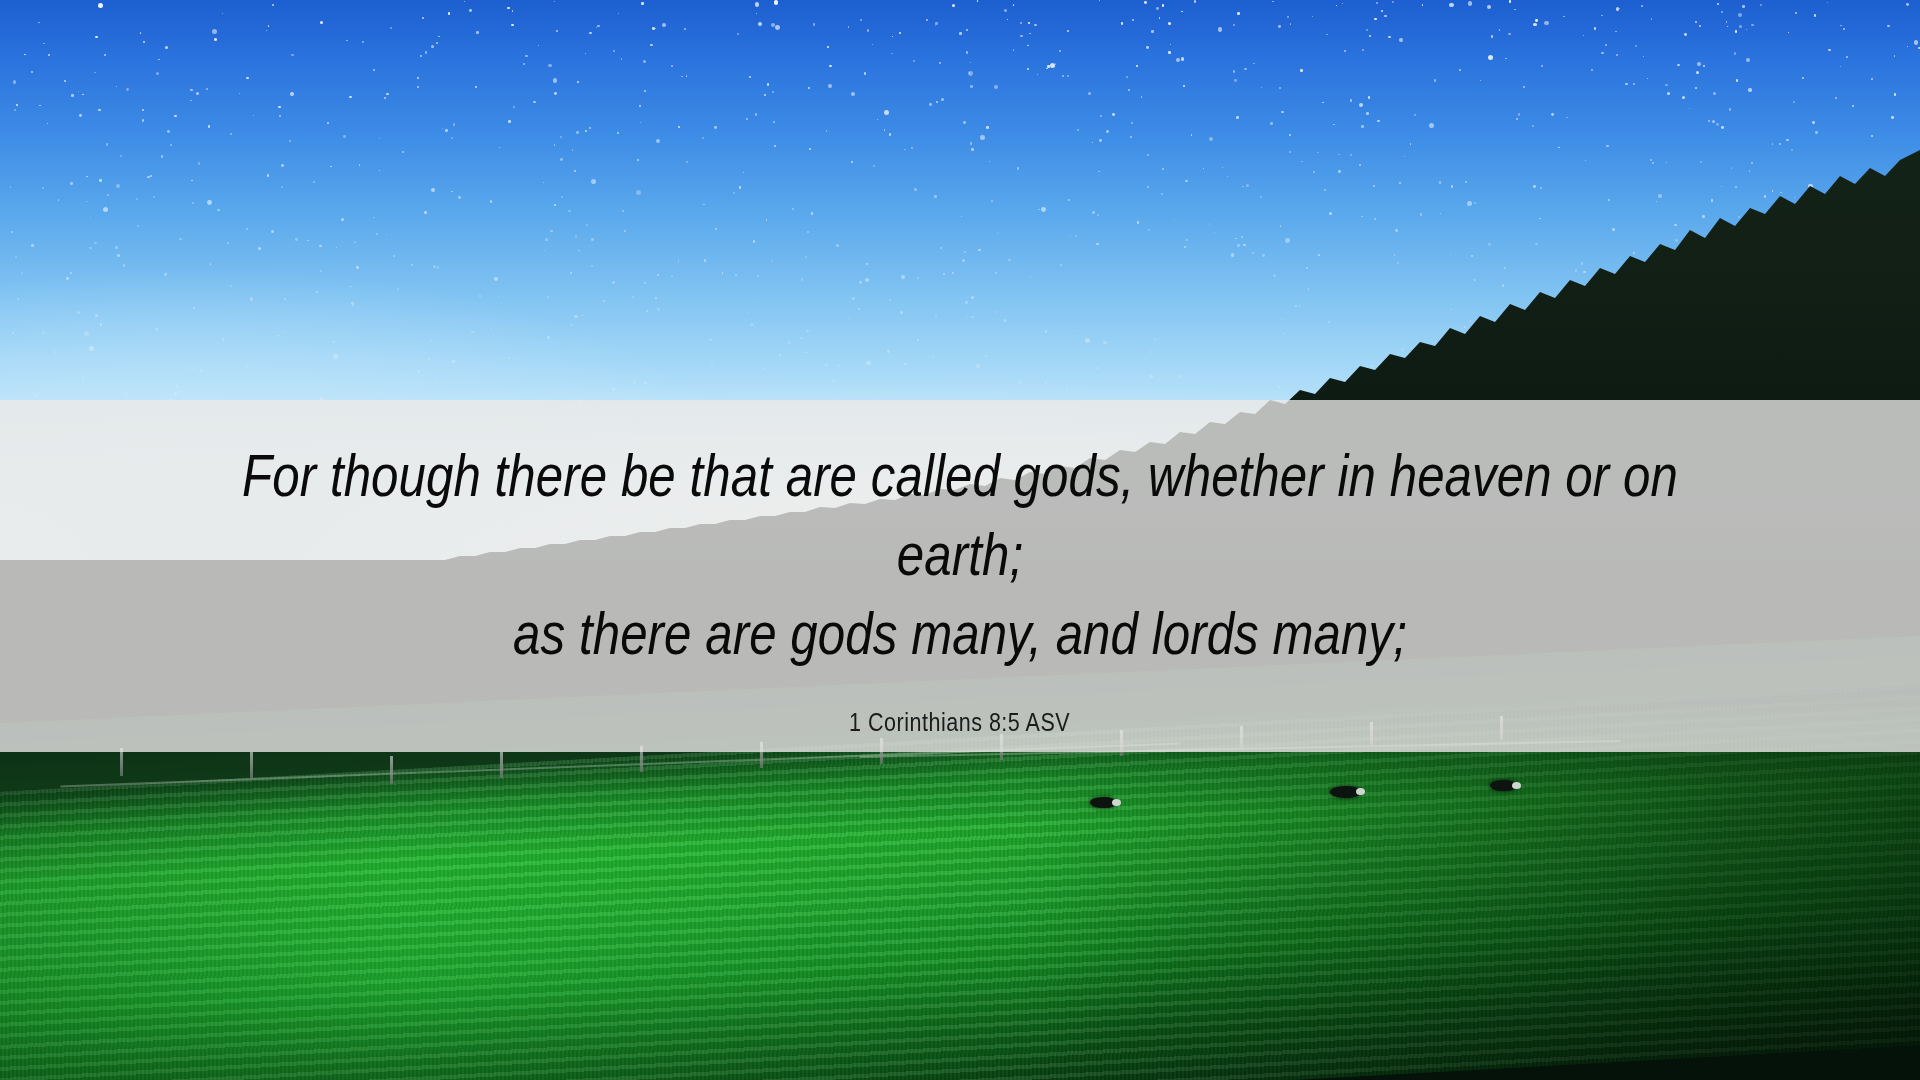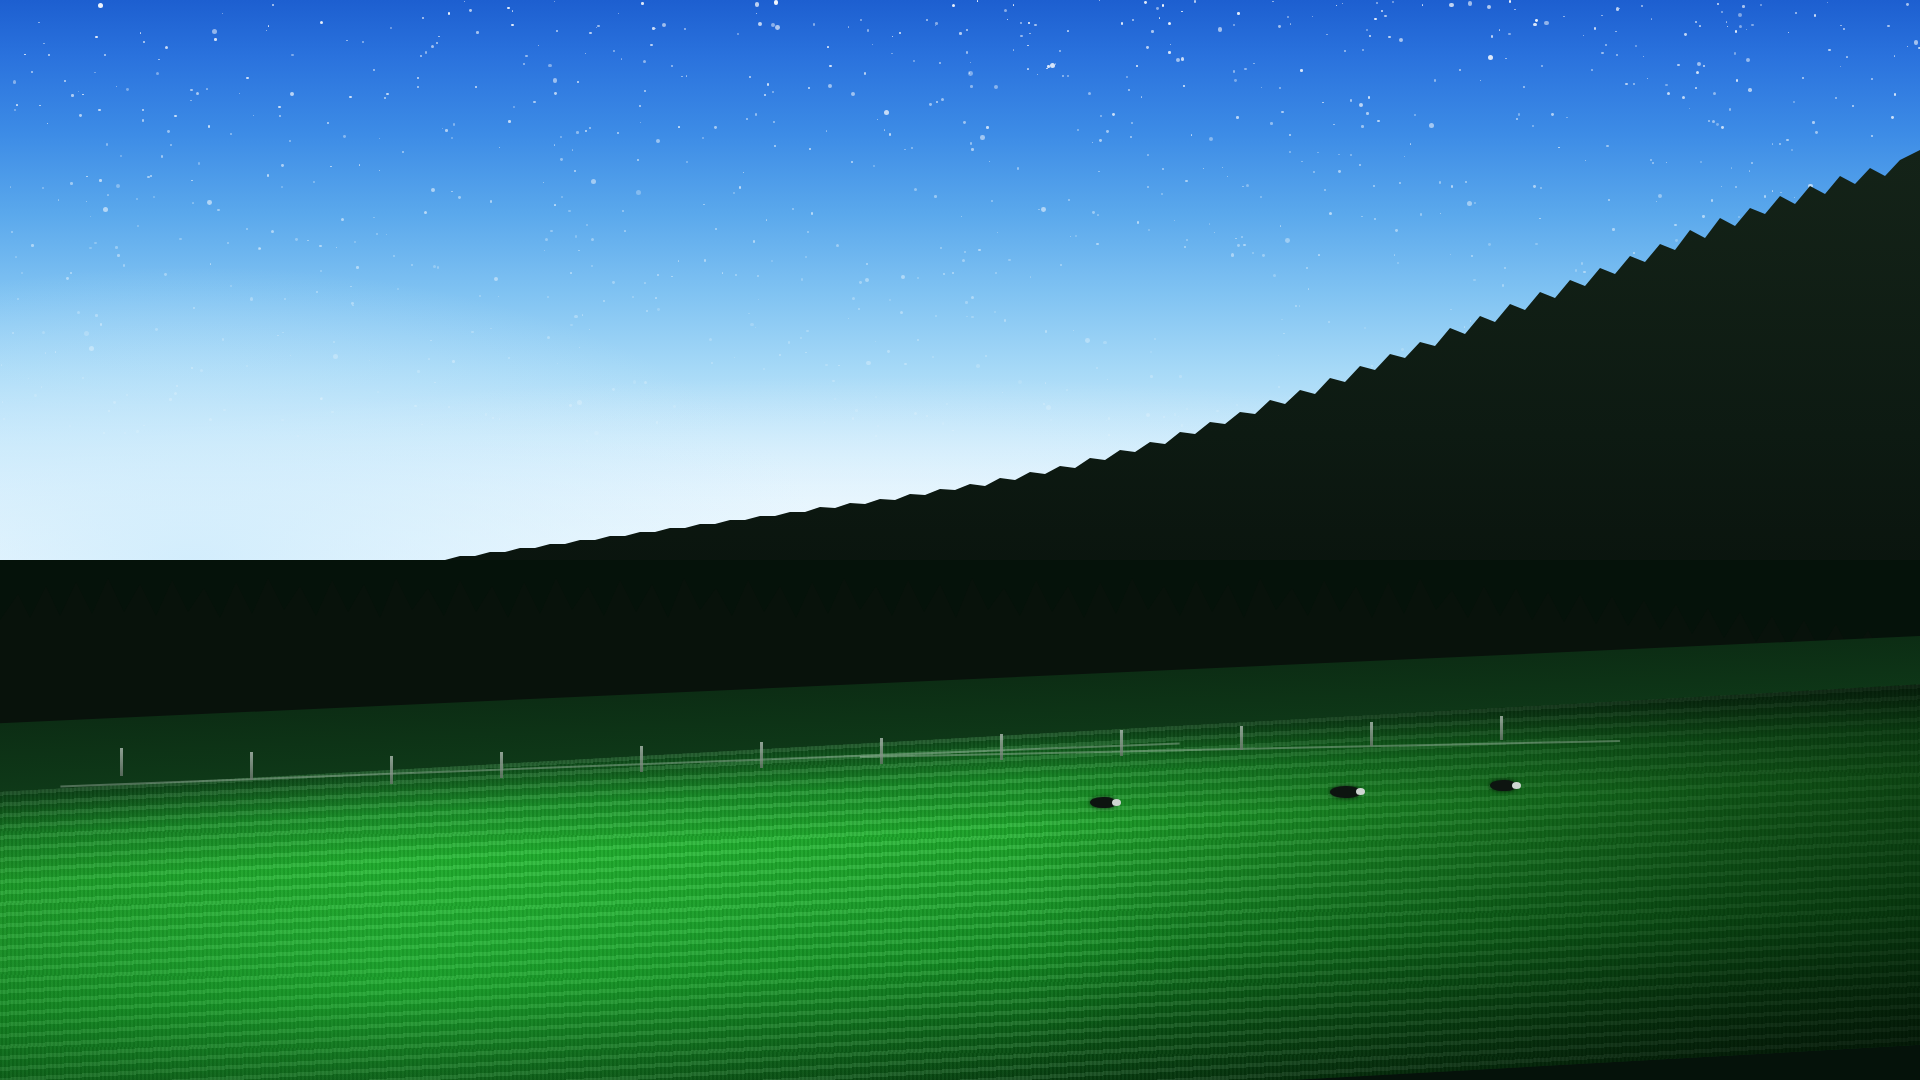--- a/index.html
+++ b/index.html
@@ -1275,14 +1275,19 @@
         <b></b>
       </div>
     <div class="cow" style="left:1330px; top:226px; width:30px; height:12px;">
         <b></b>
       </div>
     <div class="cow" style="left:1490px; top:220px; width:26px; height:11px;">
         <b></b>
       </div>
   </div>
 
+  <div class="band">
+    <div class="verse">For though there be that are called gods, whether in heaven or on earth;
+as there are gods many, and lords many;</div>
+    <div class="citation">1 Corinthians 8:5 ASV</div>
+  </div>
 
 </div>
 
 </body></html>

